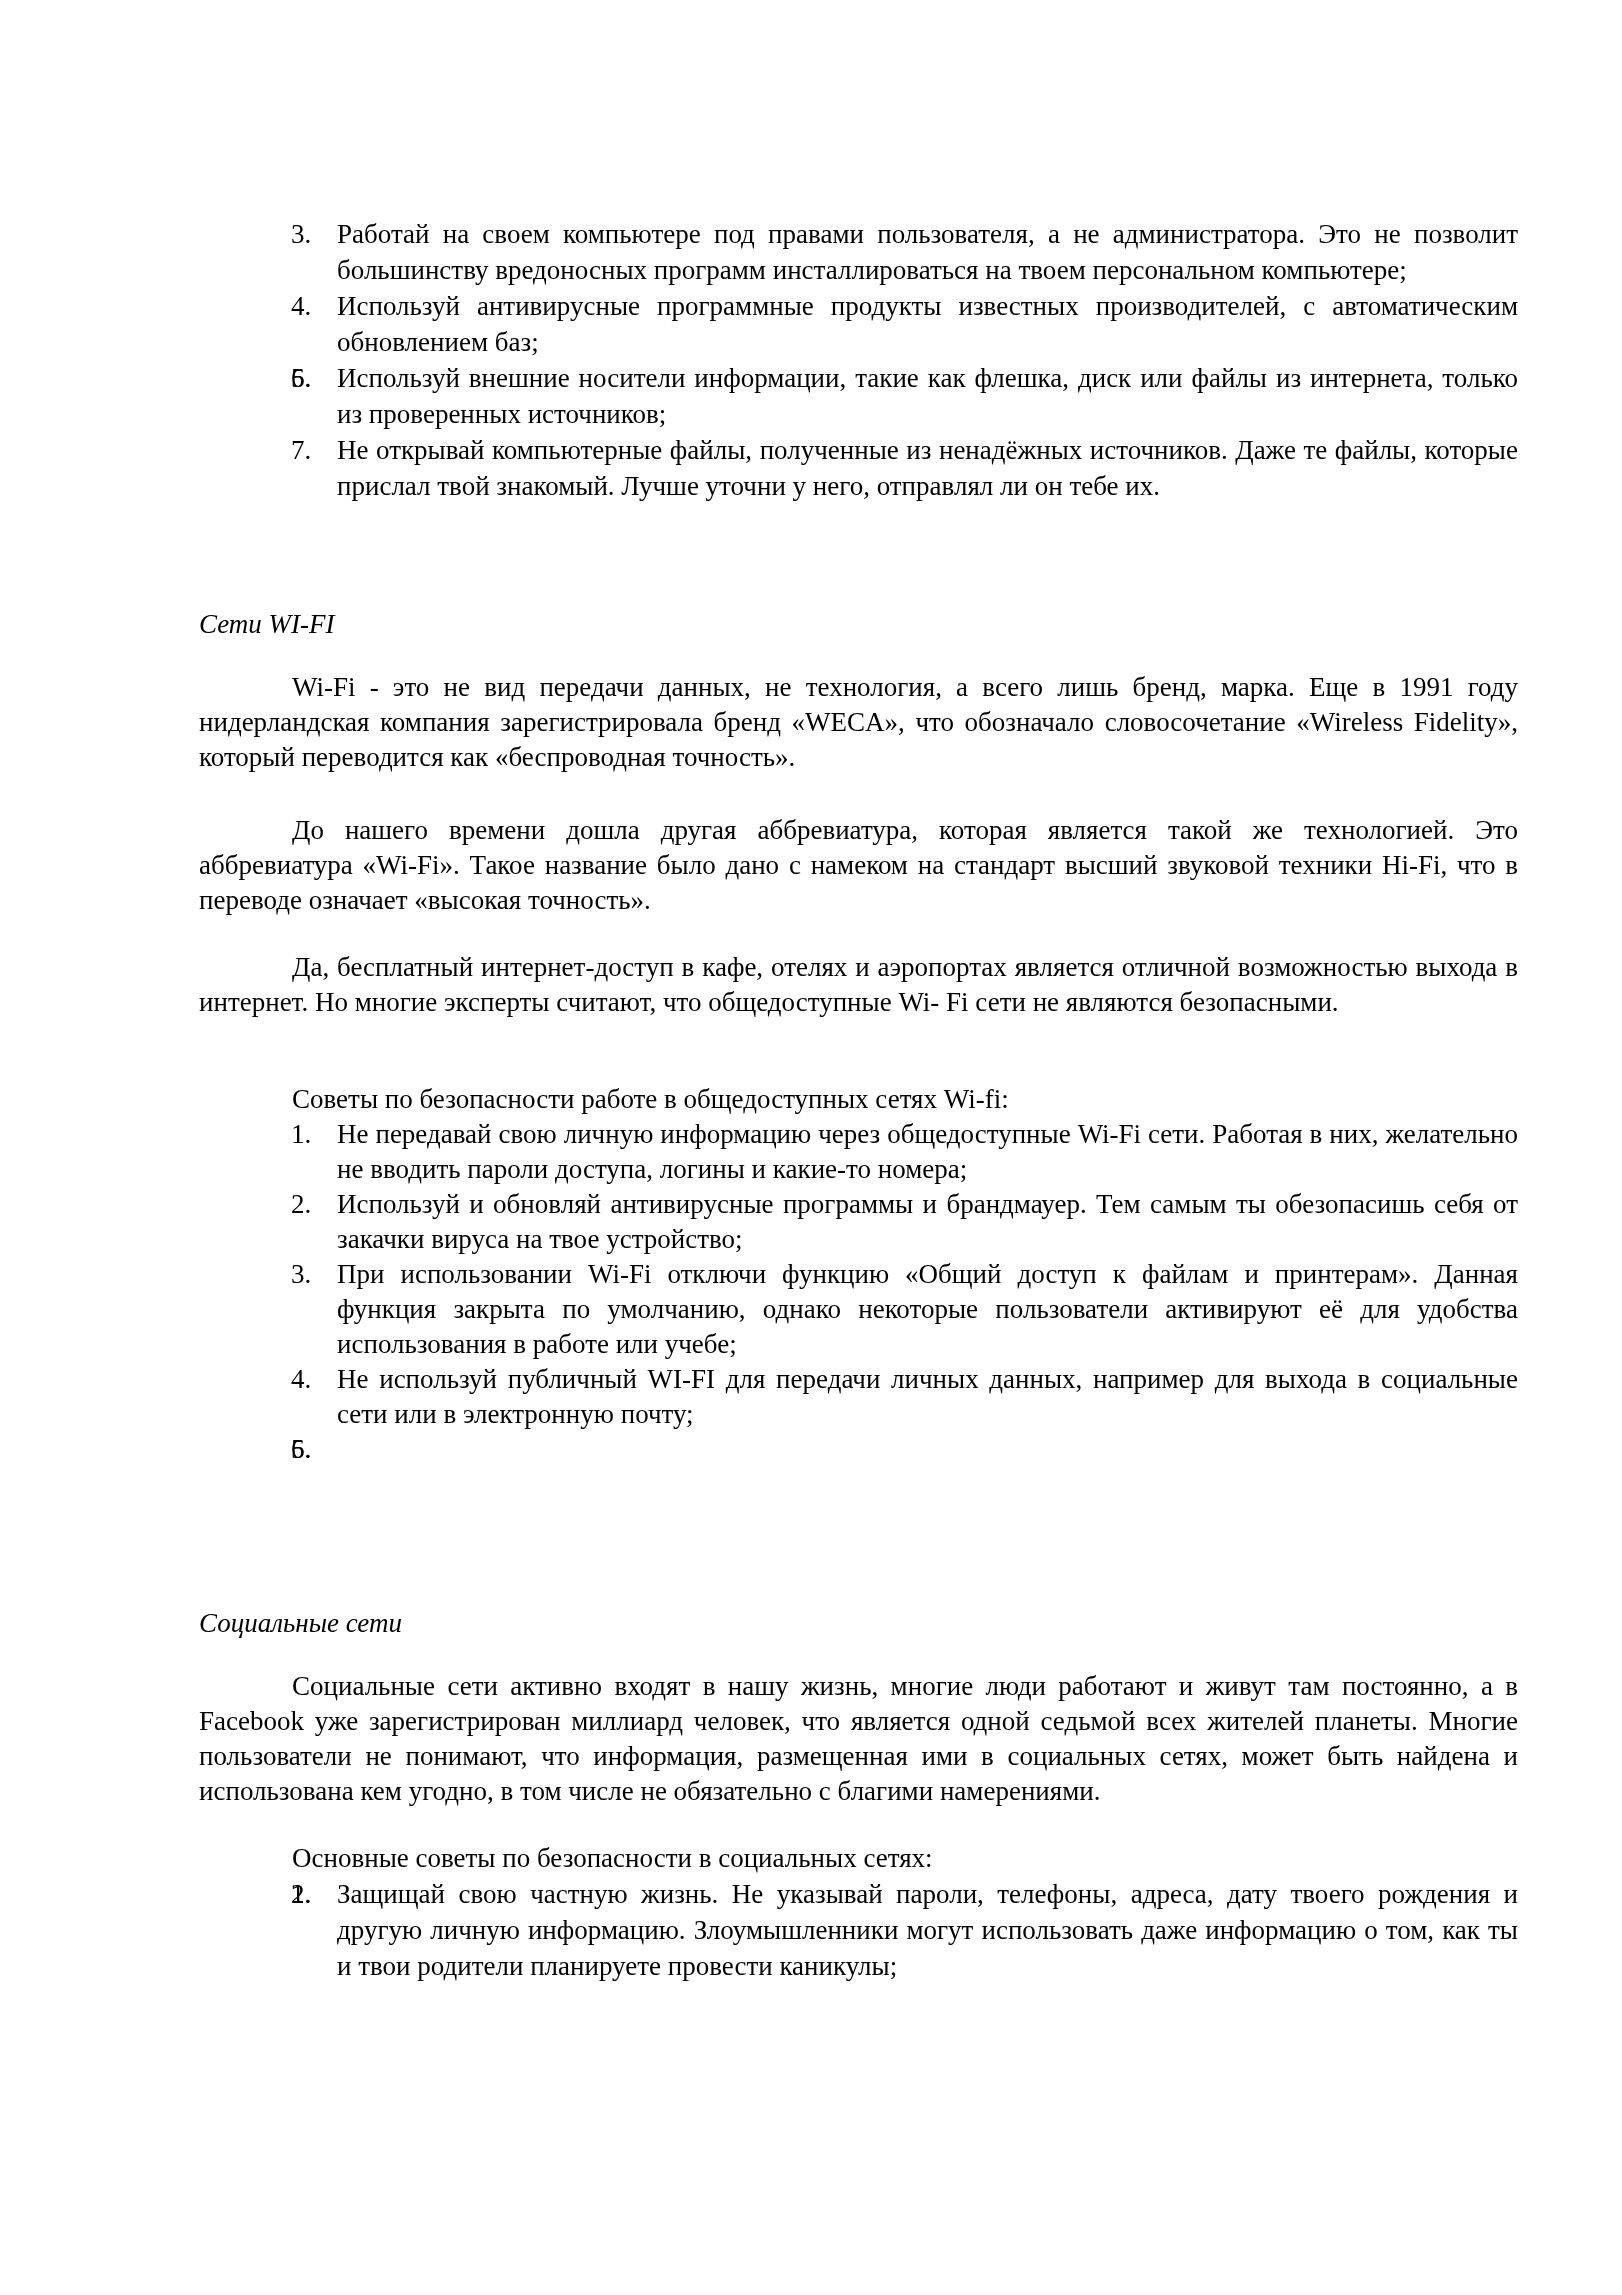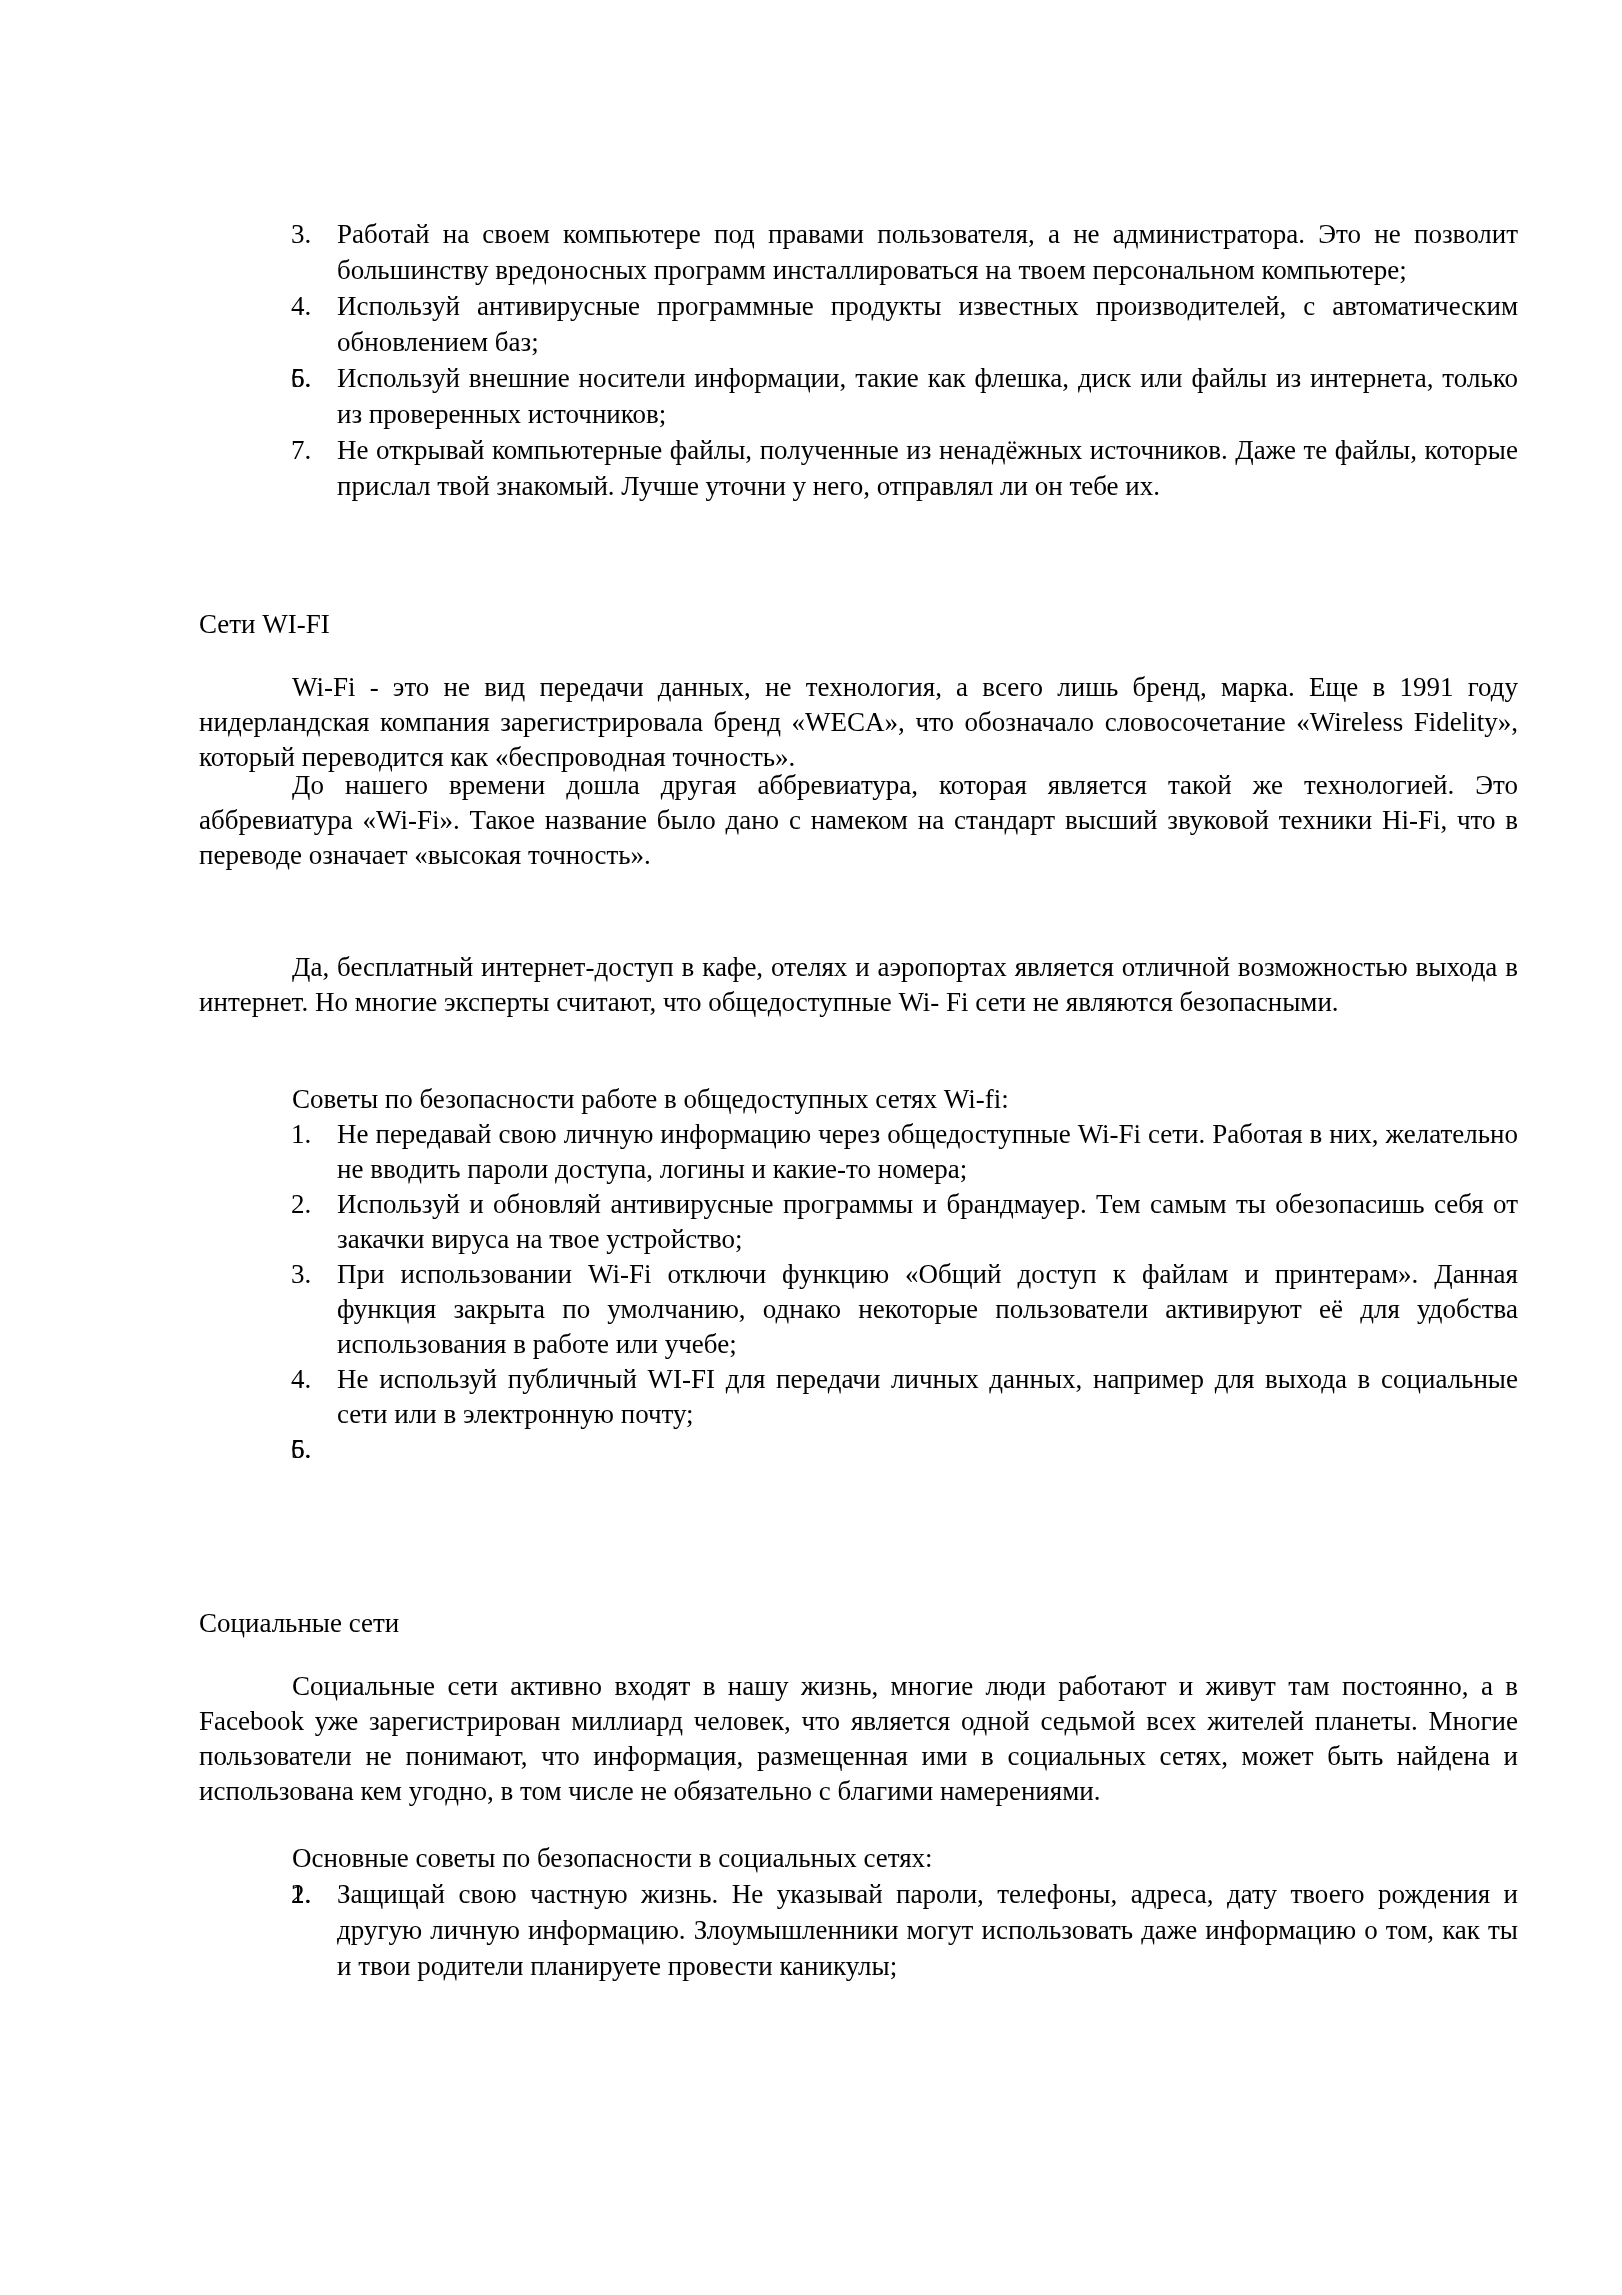--- a/index.html
+++ b/index.html
@@ -2,21 +2,21 @@
 <html style="font-size:10.5px"><head>
 <meta charset="utf-8">
 <style>
   html, body { margin: 0; padding: 0; background: #ffffff; }
   body { width: 1622px; height: 2295px; position: relative; overflow: hidden;
          font-family: "Liberation Serif", serif; color: #000; }
   .page { position: absolute; left: 0; top: 0; width: 1622px; height: 2295px; background: #fff; }
   .block { position: absolute; left: 199px; width: 1319px; font-size: 27px; line-height: 35px; }
   .justify { text-align: justify; text-align-last: left; }
   .indent { text-indent: 93px; }
-  .heading { }
+  .heading { font-style: italic; }
   ol.list { list-style: none; margin: 0; padding: 0; }
   ol.list li { position: relative; padding-left: 138px; text-align: justify; text-align-last: left; }
   ol.list li .num { position: absolute; left: 92px; top: 0; }
   .lead { padding-left: 93px; }
 </style>
 </head>
 <body>
 
 <div class="page">
 
@@ -26,21 +26,21 @@
       <li><span class="num">4.</span><span>Используй антивирусные программные продукты известных производителей, с автоматическим обновлением баз;</span></li>
       <li><span class="num">5.</span></li>
       <li><span class="num">6.</span><span>Используй внешние носители информации, такие как флешка, диск или файлы из интернета, только из проверенных источников;</span></li>
       <li><span class="num">7.</span><span>Не открывай компьютерные файлы, полученные из ненадёжных источников. Даже те файлы, которые прислал твой знакомый. Лучше уточни у него, отправлял ли он тебе их.</span></li>
     </ol>
   </div>
 
   <div class="block heading" style="top:607px;">Сети WI-FI</div>
 
   <div class="block justify indent" style="top:670px;">Wi-Fi - это не вид передачи данных, не технология, а всего лишь бренд, марка. Еще в 1991 году нидерландская компания зарегистрировала бренд «WECA», что обозначало словосочетание «Wireless Fidelity», который переводится как «беспроводная точность».</div>
-  <div class="block justify indent" style="top:768px;">До нашего времени дошла другая аббревиатура, которая является такой же технологией. Это аббревиатура «Wi-Fi». Такое название было дано с намеком на стандарт высший звуковой техники Hi-Fi, что в переводе означает «высокая точность».</div>
+  <div class="block justify indent" style="top:813px;">До нашего времени дошла другая аббревиатура, которая является такой же технологией. Это аббревиатура «Wi-Fi». Такое название было дано с намеком на стандарт высший звуковой техники Hi-Fi, что в переводе означает «высокая точность».</div>
   <div class="block justify indent" style="top:950px;">Да, бесплатный интернет-доступ в кафе, отелях и аэропортах является отличной возможностью выхода в интернет. Но многие эксперты считают, что общедоступные Wi- Fi сети не являются безопасными.</div>
 
   <div class="block lead" style="top:1082px;">Советы по безопасности работе в общедоступных сетях Wi-fi:</div>
 
   <div class="block" style="top:1117px;">
     <ol class="list">
       <li><span class="num">1.</span><span>Не передавай свою личную информацию через общедоступные Wi-Fi сети. Работая в них, желательно не вводить пароли доступа, логины и какие-то номера;</span></li>
       <li><span class="num">2.</span><span>Используй и обновляй антивирусные программы и брандмауер. Тем самым ты обезопасишь себя от закачки вируса на твое устройство;</span></li>
       <li><span class="num">3.</span><span>При использовании Wi-Fi отключи функцию «Общий доступ к файлам и принтерам». Данная функция закрыта по умолчанию, однако некоторые пользователи активируют её для удобства использования в работе или учебе;</span></li>
       <li><span class="num">4.</span><span>Не используй публичный WI-FI для передачи личных данных, например для выхода в социальные сети или в электронную почту;</span></li>

